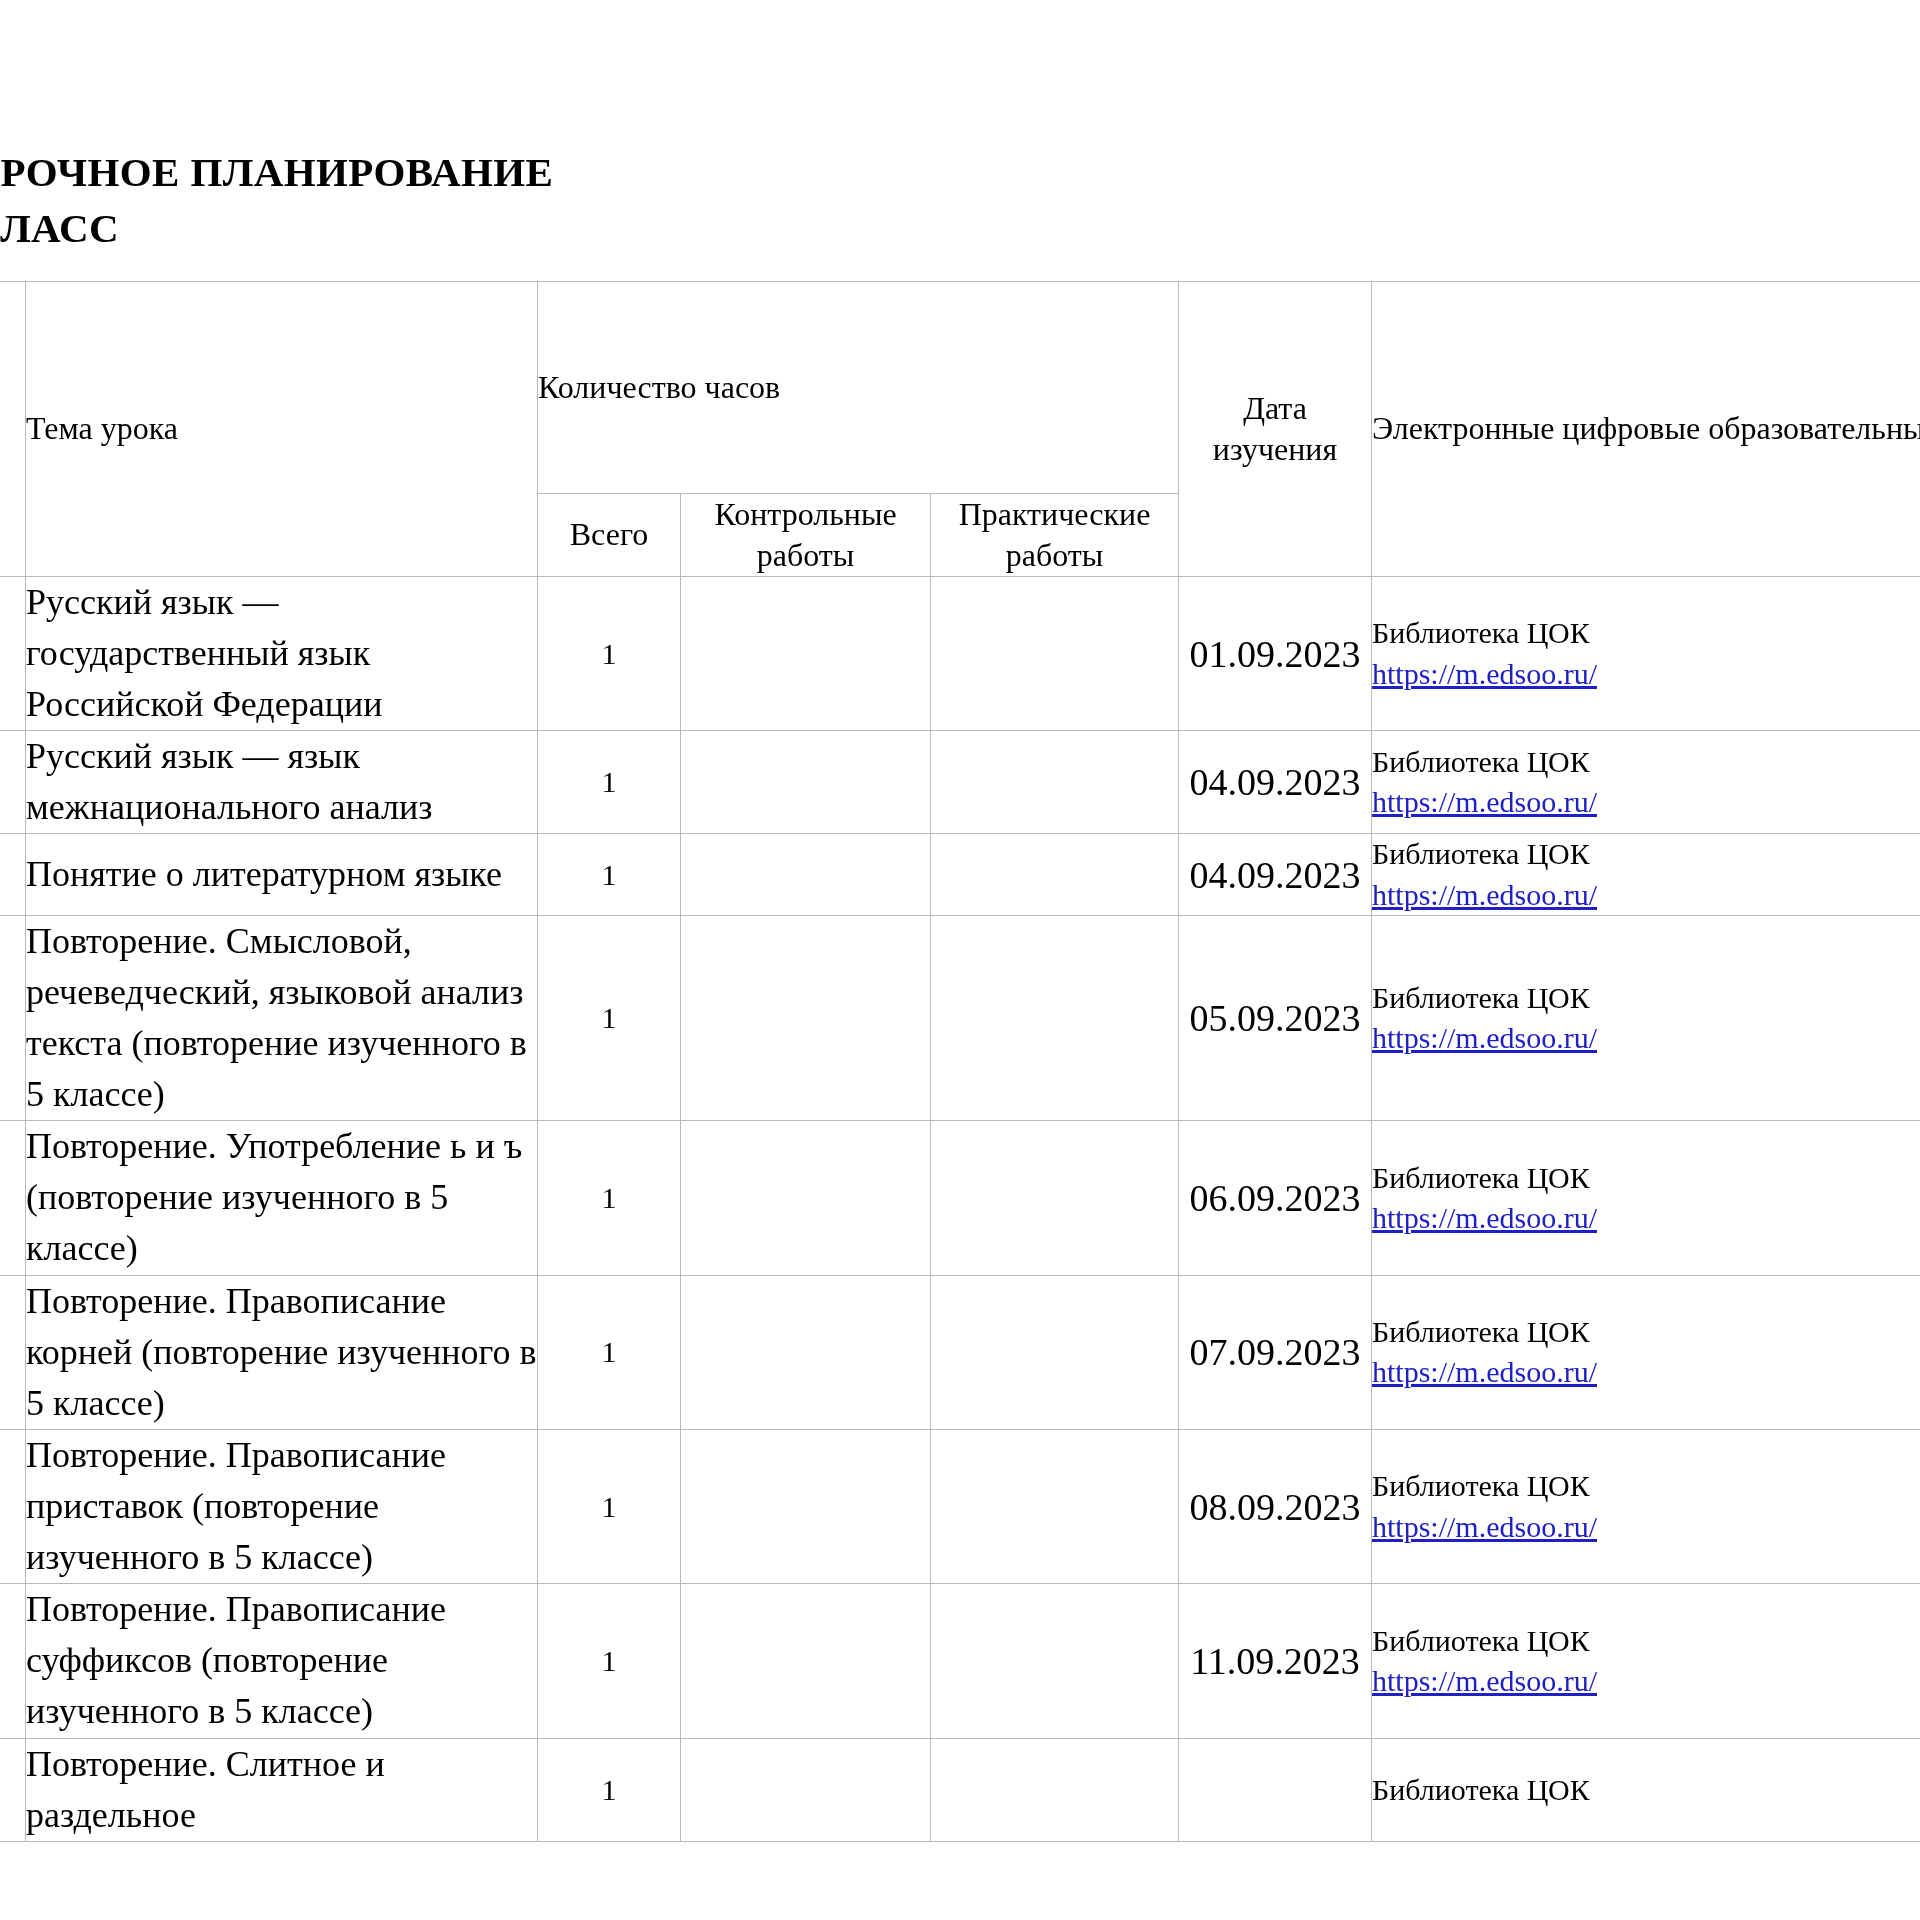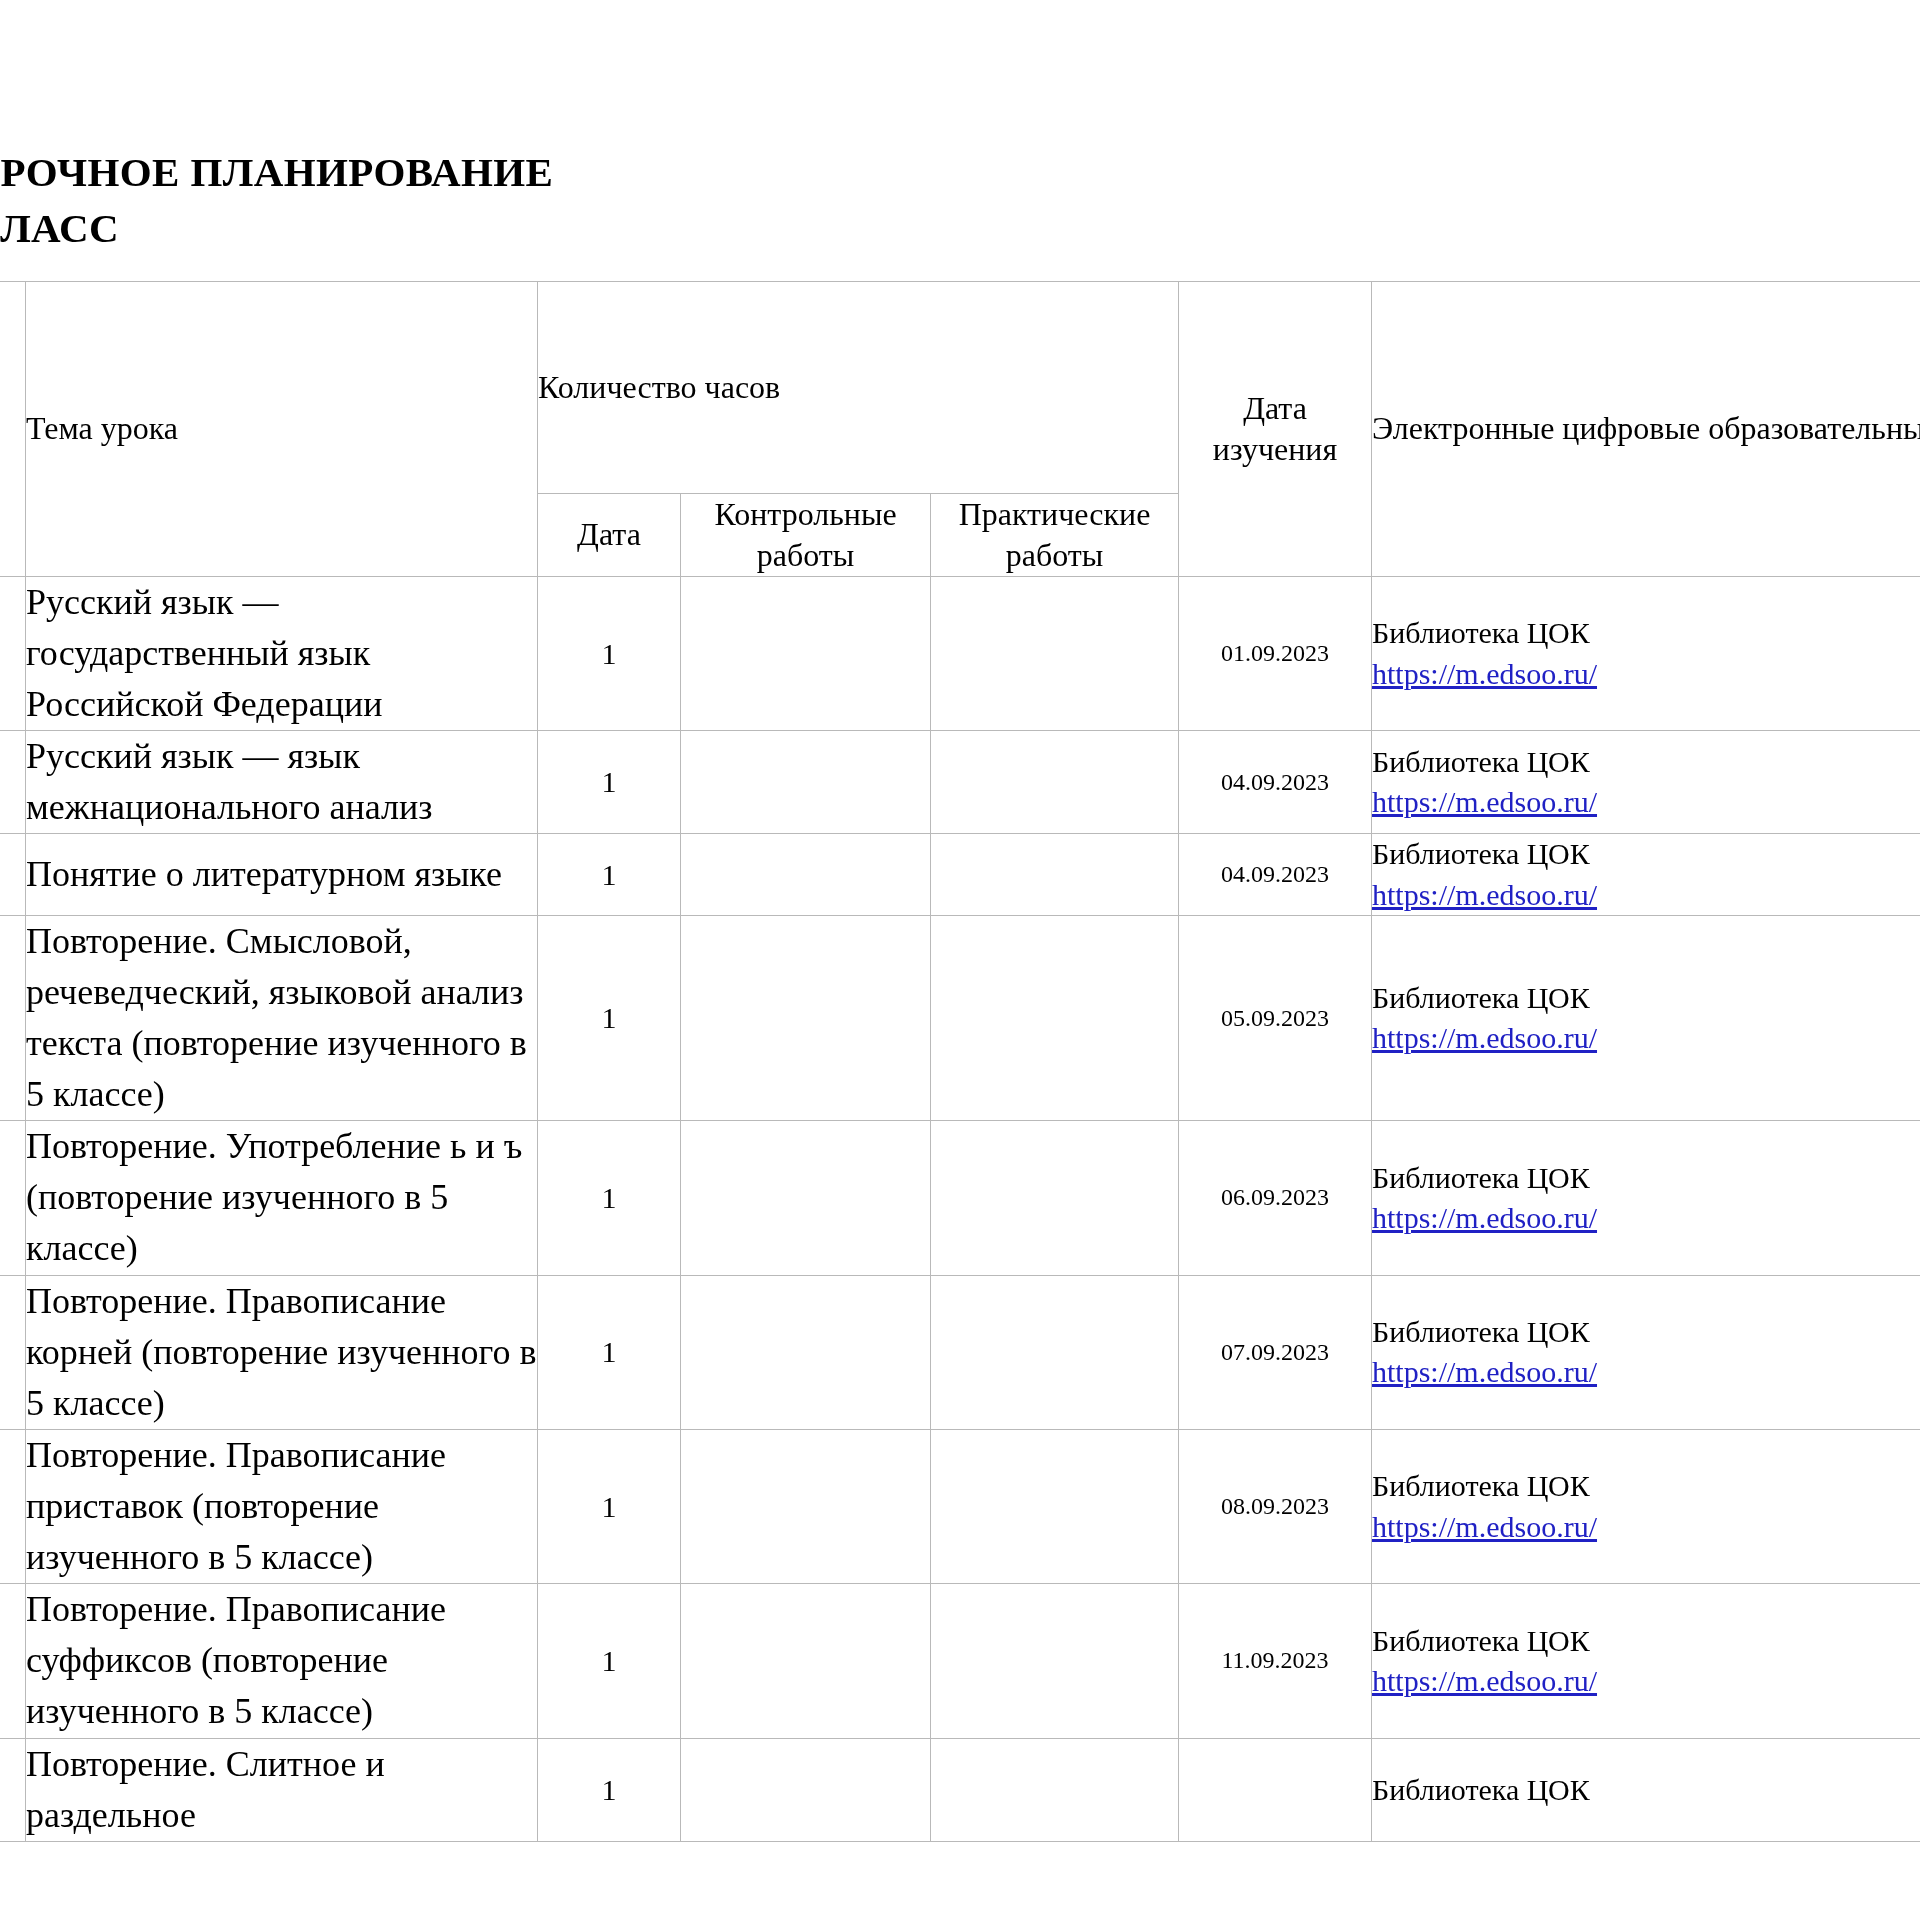--- a/index.html
+++ b/index.html
@@ -92,21 +92,21 @@
     text-align: left;
     padding: 13px 10px 14px 53px;
   }
   .cell-total {
     font-size: 30px;
     text-align: center;
     padding: 4px 6px;
   }
   .cell-empty { }
   .cell-date {
-    font-size: 24px;
+    font-size: 38px;
     text-align: center;
     padding: 4px 8px;
     vertical-align: bottom;
     padding-bottom: 13px;
   }
   .cell-res {
     font-size: 30px;
     line-height: 1.34;
     text-align: left;
     padding: 10px 10px 12px 28px;
@@ -143,21 +143,21 @@
     </colgroup>
     <thead>
       <tr class="r-head">
         <th class="hdr" rowspan="2"></th>
         <th class="hdr hdr-theme" rowspan="2">Тема урока</th>
         <th class="hdr hdr-span-hours" colspan="3">Количество часов</th>
         <th class="hdr hdr-date" rowspan="2">Дата изучения</th>
         <th class="hdr hdr-res" rowspan="2">Электронные цифровые образовательные ресурсы</th>
       </tr>
       <tr>
-        <th class="hdr hdr-sub">Дата</th>
+        <th class="hdr hdr-sub">Всего</th>
         <th class="hdr hdr-sub">Контрольные работы</th>
         <th class="hdr hdr-sub">Практические работы</th>
       </tr>
     </thead>
     <tbody id="tbody">
         <tr>
           <td class="cell-num"></td>
           <td class="cell-theme">Русский язык — государственный язык Российской Федерации</td>
           <td class="cell-total">1</td>
           <td class="cell-empty"></td>

